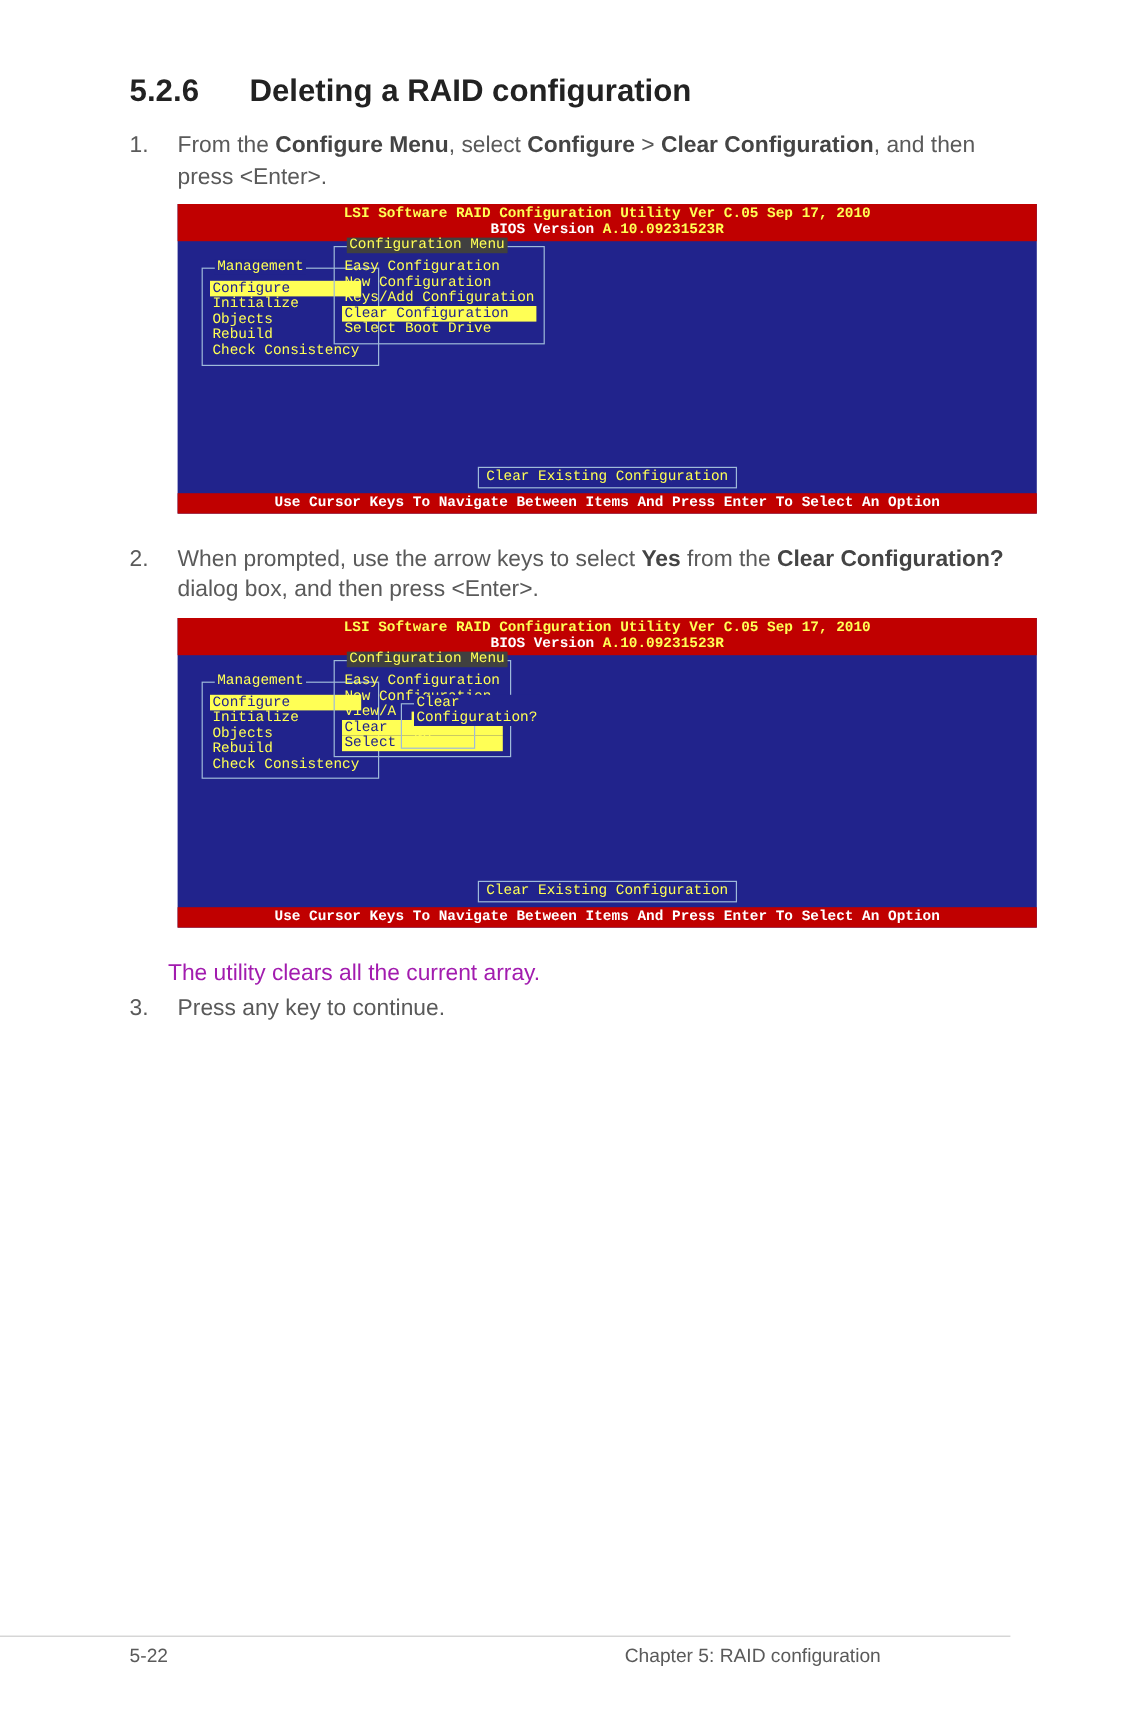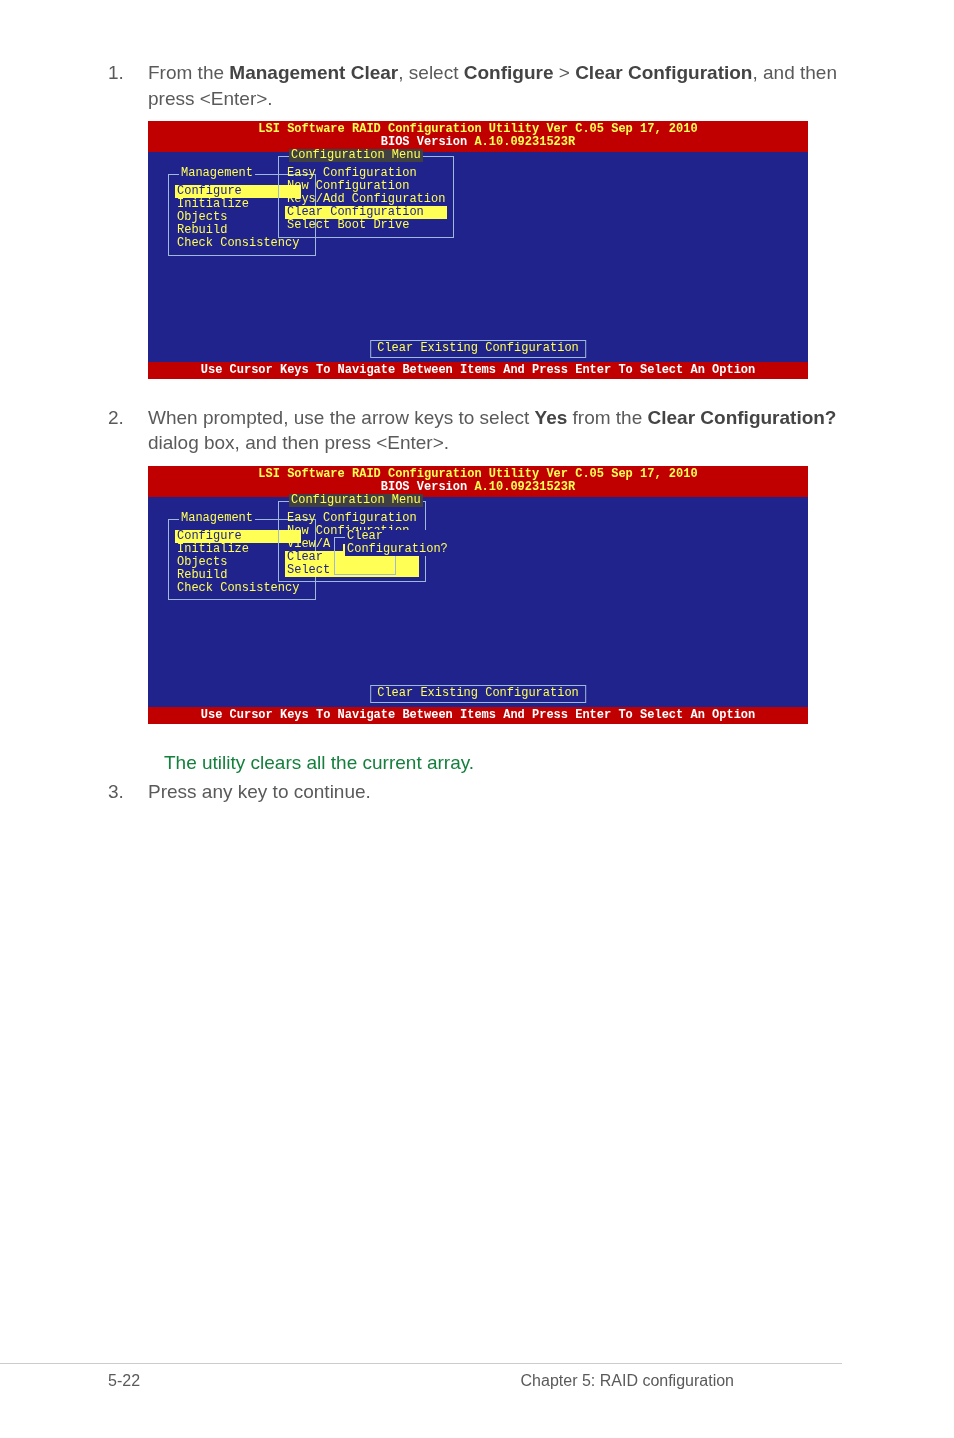--- a/index.html
+++ b/index.html
@@ -35,21 +35,21 @@
   ol.steps > li .num {
     width: 40px;
     flex: 0 0 40px;
     color: #5a5a5a;
   }
   ol.steps > li .body { flex: 1; }
   .b { font-weight: bold; color: #444; }
 
   .bios-wrap { padding-left: 40px; margin: 10px 0 26px 0; }
   .bios {
-    width: 660px;
+    width: 716px;
     font-family: "Courier New", monospace;
     font-size: 12px;
     line-height: 1.1;
     background: #21238c;
     color: #fff;
   }
   .bios .bar-red {
     background: #c00000;
     color: #ffff55;
     text-align: center;
@@ -133,47 +133,50 @@
     position: absolute;
     bottom: 4px;
     left: 50%;
     transform: translateX(-50%);
     border: 1px solid #9fbad9;
     color: #ffff55;
     padding: 1px 6px;
     white-space: nowrap;
   }
 
-  .closing { margin-left: 56px; font-size: 19px; color: #15803d; line-height: 1.35; margin-bottom: 4px; }
+  .closing { margin-left: 32px; font-size: 19px; color: #a21caf; line-height: 1.35; margin-bottom: 4px; }
 
   .footer {
     position: absolute;
     left: 0; right: 0;
     bottom: 48px;
     padding: 0 108px;
     display: flex;
     justify-content: space-between;
     font-size: 16px;
     color: #5a5a5a;
     border-top: 1px solid #ccc;
     padding-top: 8px;
     width: 842px;
   }
 </style>
 </head>
 <body>
 
 <div class="page">
+  <h2 class="heading">
+    <span class="secnum">5.2.6</span><span>Deleting a RAID configuration</span>
+  </h2>
 
 
   <ol class="steps">
     <li>
       <span class="num">1.</span>
       <span class="body">
-        <span>From the </span><span class="b">Management Clear</span><span>, select </span><span class="b">Configure</span><span> &gt; </span><span class="b">Clear Configuration</span><span>, and then press &lt;Enter&gt;.</span>
+        <span>From the </span><span class="b">Configure Menu</span><span>, select </span><span class="b">Configure</span><span> &gt; </span><span class="b">Clear Configuration</span><span>, and then press &lt;Enter&gt;.</span>
       </span>
     </li>
   </ol>
 
   <div class="bios-wrap">
     <div class="bios">
       <div class="bar-red">
         <div><span class="yel">LSI Software RAID Configuration Utility Ver C.05 Sep 17, 2010</span></div>
         <div><span class="white">BIOS Version  </span><span class="yel">A.10.09231523R</span></div>
       </div>

